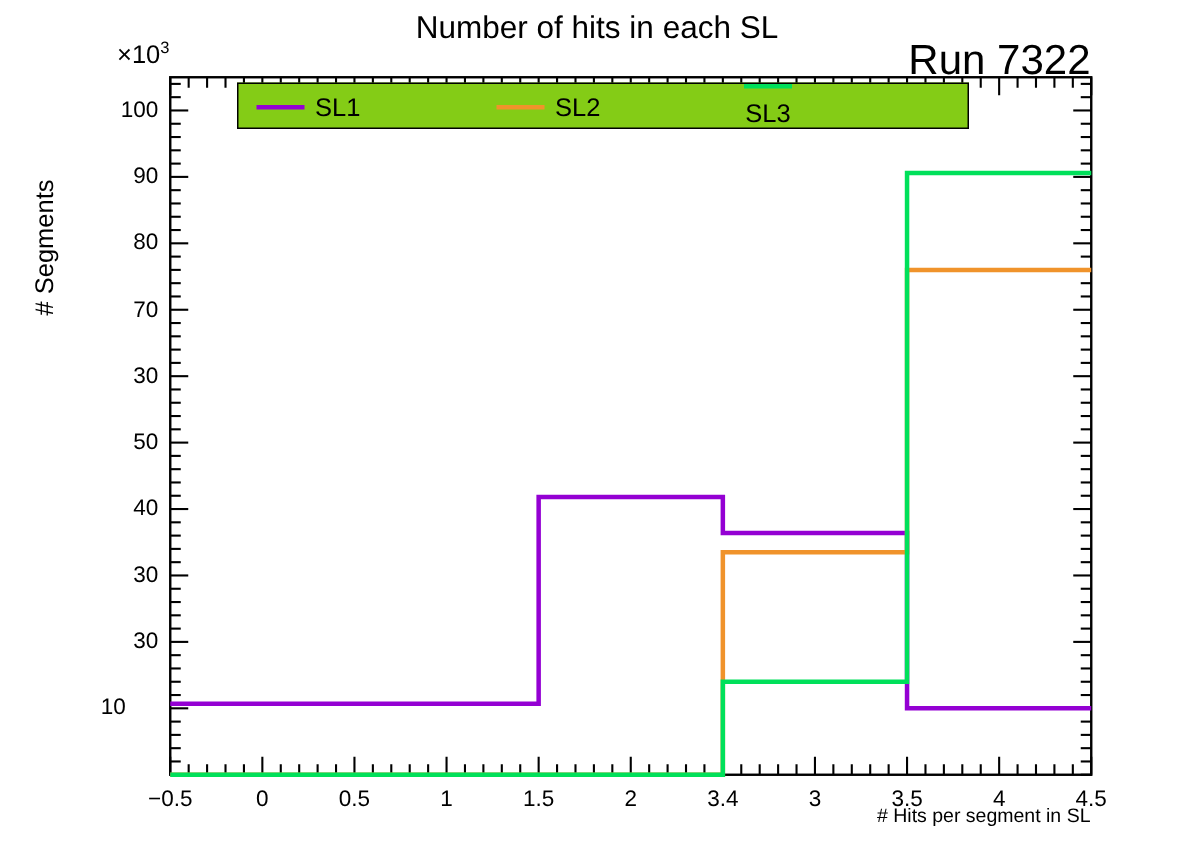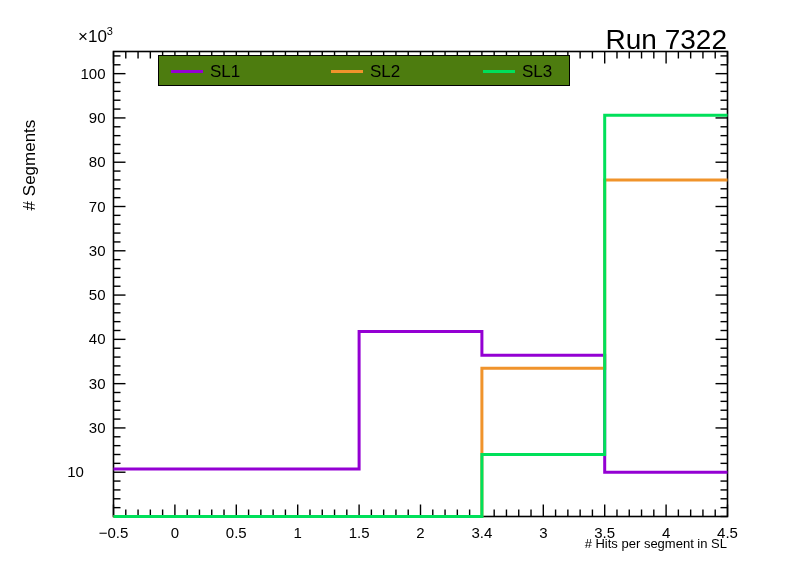--- a/index.html
+++ b/index.html
@@ -86,24 +86,24 @@
     width: 60px;
   }
   .xlab {
     text-align: center;
     width: 60px;
   }
   
   #legend-box {
     left: 158px;
     top: 55px;
-    width: 412px;
+    width: 488px;
     height: 31px;
     border: 1.5px solid #000000;
-    background: #4d7c0f;
+    background: #84cc16;
     box-sizing: border-box;
   }
   .legend-entry {
     position: absolute;
     top: 0;
     height: 31px;
     display: flex;
     align-items: center;
     gap: 7px;
   }
@@ -340,20 +340,21 @@
         <line x1="727.5" y1="516.5" x2="727.5" y2="504.5" stroke="#000000" stroke-width="1.4"></line>
         <line x1="727.5" y1="51.5" x2="727.5" y2="63.5" stroke="#000000" stroke-width="1.4"></line>
       </g>
     <g id="series-layer">
         <path d="M113.50,469.11 L236.30,469.11 L236.30,469.11 L359.10,469.11 L359.10,331.39 L481.90,331.39 L481.90,355.30 L604.70,355.30 L604.70,472.21 L727.50,472.21" fill="none" stroke="#9400D3" stroke-width="3" stroke-linejoin="miter" stroke-linecap="butt"></path>
         <path d="M113.50,516.50 L236.30,516.50 L236.30,516.50 L359.10,516.50 L359.10,516.50 L481.90,516.50 L481.90,368.14 L604.70,368.14 L604.70,179.93 L727.50,179.93" fill="none" stroke="#F0932B" stroke-width="3" stroke-linejoin="miter" stroke-linecap="butt"></path>
         <path d="M113.50,516.50 L236.30,516.50 L236.30,516.50 L359.10,516.50 L359.10,516.50 L481.90,516.50 L481.90,454.50 L604.70,454.50 L604.70,115.27 L727.50,115.27" fill="none" stroke="#00E05A" stroke-width="3" stroke-linejoin="miter" stroke-linecap="butt"></path>
       </g>
   </svg>
 
+  <div class="abs" id="plot-title">Number of hits in each SL</div>
 
   <div class="abs" id="run-label">Run 7322</div>
 
   <div class="abs" id="y-multiplier"><span>×10</span><sup>3</sup></div>
 
   <div class="abs" id="y-axis-title"># Segments</div>
 
   <div class="abs" id="x-axis-title"># Hits per segment in SL</div>
 
   <div id="y-tick-labels">
@@ -384,19 +385,19 @@
 
   <div class="abs" id="legend-box">
       <div class="legend-entry" style="left: 12px;">
         <span class="legend-swatch" style="background: rgb(148, 0, 211);"></span>
         <span class="legend-text">SL1</span>
       </div>
       <div class="legend-entry" style="left: 172px;">
         <span class="legend-swatch" style="background: rgb(240, 147, 43);"></span>
         <span class="legend-text">SL2</span>
       </div>
-      <div class="legend-entry" style="left: 324px;">
+      <div class="legend-entry" style="left: 337px; flex-direction: column;">
         <span class="legend-swatch" style="background: rgb(0, 224, 90);"></span>
         <span class="legend-text">SL3</span>
       </div>
     </div>
 
 </div>
 
 </body></html>

